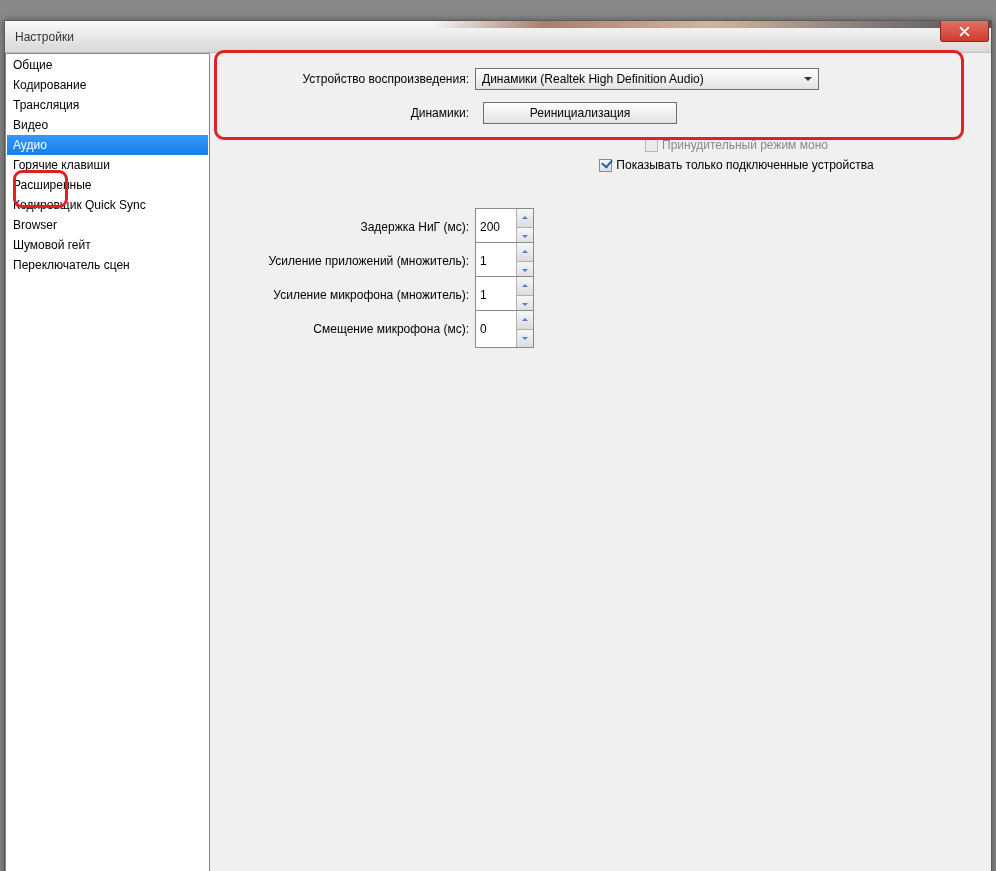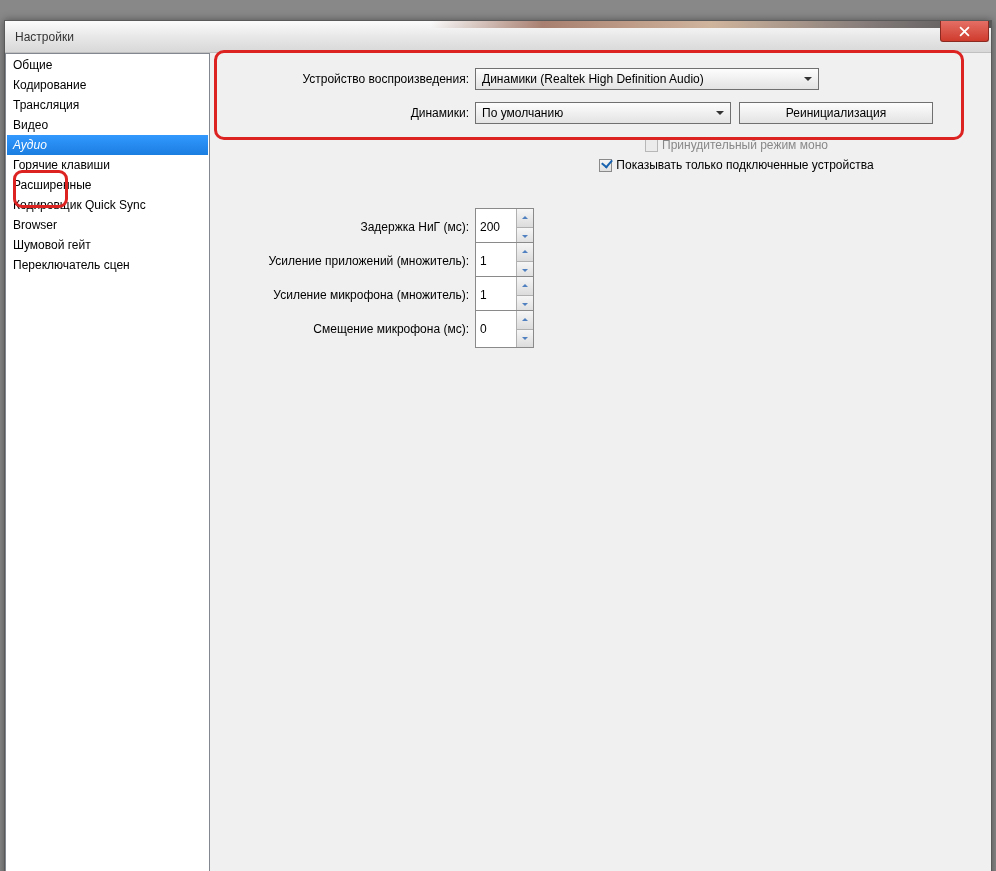--- a/index.html
+++ b/index.html
@@ -69,21 +69,20 @@
   .sidebar-item {
     padding: 2px 6px;
     line-height: 16px;
     cursor: default;
     white-space: nowrap;
   }
   .sidebar-item.selected {
     background: #1e90ff;
     background: linear-gradient(to bottom, #3399ff, #1a7de0);
     color: #fff;
-    font-style: italic;
   }
   .main-pane {
     flex: 1;
     position: relative;
   }
   
   .annot-rect {
     position: absolute;
     border: 3px solid #d22;
     border-radius: 10px;
@@ -239,24 +238,20 @@
       <div class="form-row">
         <span class="lbl">Устройство воспроизведения:</span>
         <div class="dropdown" style="width:344px">
           <span>Динамики (Realtek High Definition Audio)</span>
           <span class="arrow"></span>
         </div>
       </div>
 
       <div class="form-row">
         <span class="lbl">Динамики:</span>
-        <div class="dropdown" style="width:256px">
-          <span>По умолчанию</span>
-          <span class="arrow"></span>
-        </div>
         <div style="width:8px"></div>
         <div class="btn" style="width:194px">
           <span>Реинициализация</span>
         </div>
       </div>
 
       <div class="checkbox-row">
         <span class="cb disabled"></span>
         <span class="disabled-text">Принудительный режим моно</span>
       </div>

